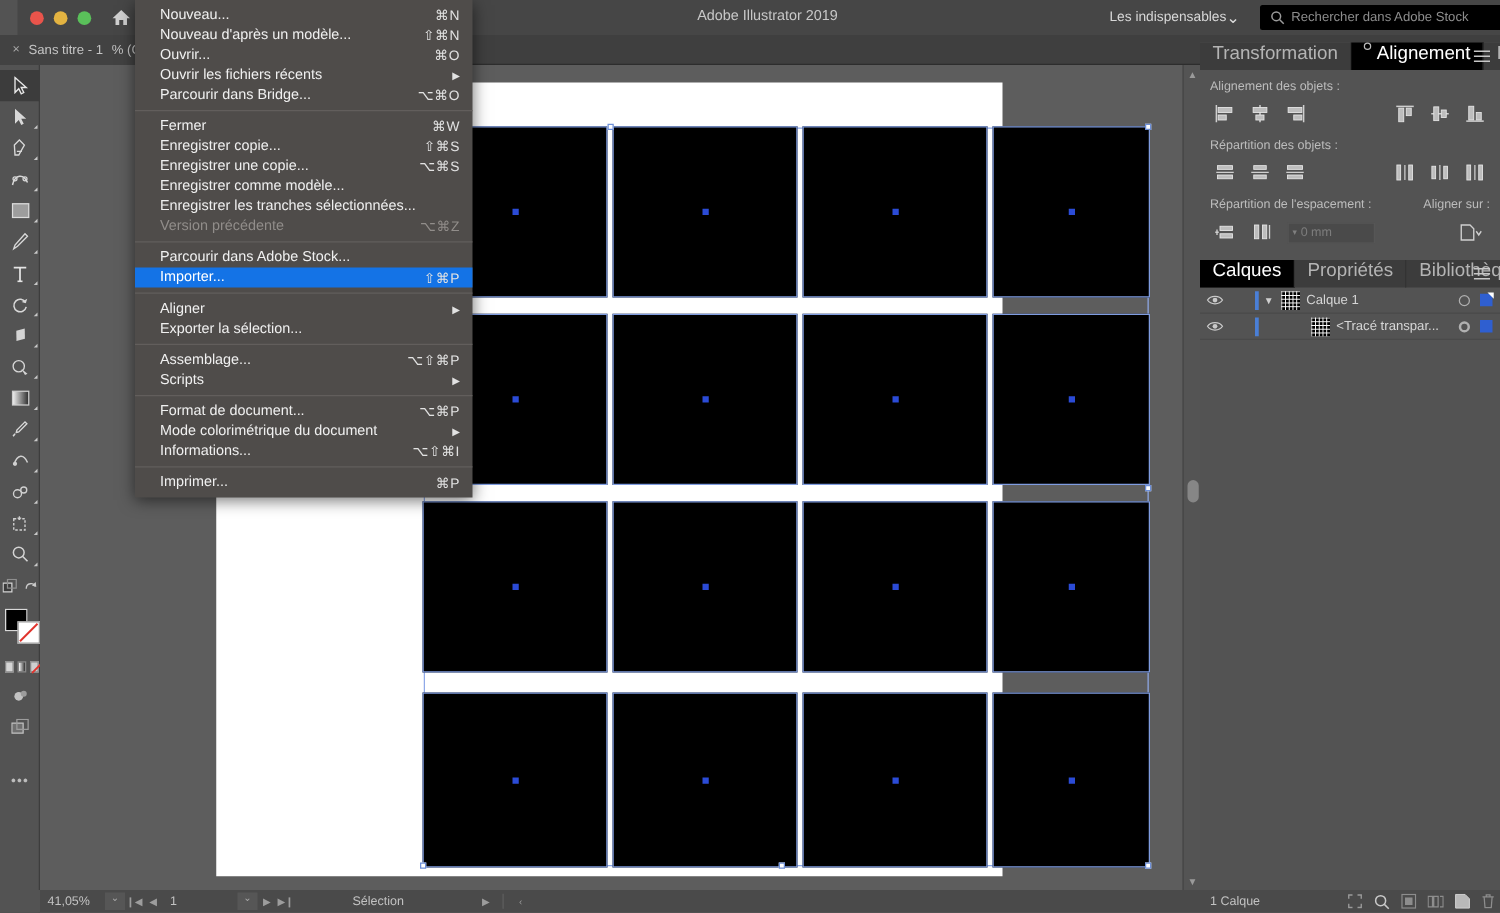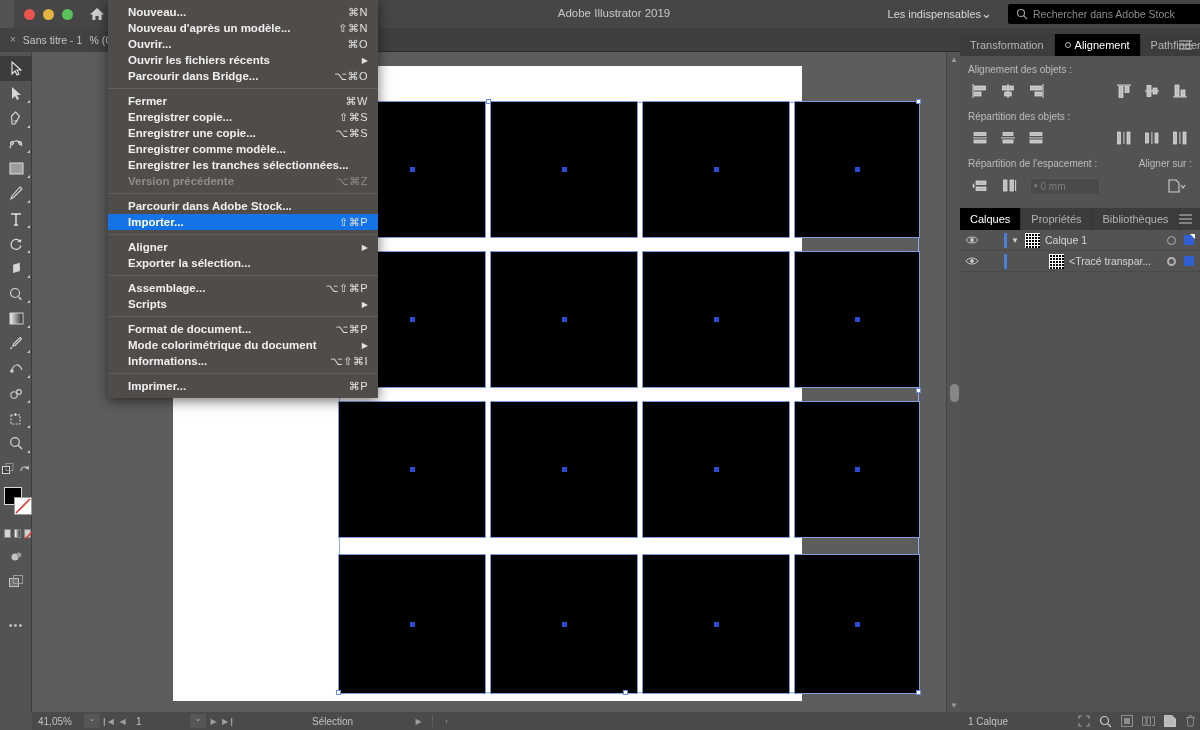--- a/index.html
+++ b/index.html
@@ -144,22 +144,22 @@
   
   .rightpanel {
     position: absolute; top: 34px; right: 0; width: 240px; bottom: 18px;
     background: #535353;
   }
   .ptabs {
     display: flex; align-items: stretch; height: 22px;
     background: #3c3c3c; position: relative;
   }
   .ptab {
-    display: flex; align-items: center; gap: 4px;
-    padding: 0 10px; font-size: 11px; color: #b4b4b4;
+    display: flex; align-items: flex-start; gap: 4px;
+    padding: 0 10px; font-size: 15px; color: #b4b4b4;
     border-right: 1px solid #333;
   }
   .ptab.active { background: #000000; color: #ffffff; font-weight: normal; }
   .ptab .dotmark { width: 6px; height: 6px; border: 1px solid #bbb; border-radius: 50%; }
   .phamburger {
     position: absolute; right: 4px; top: 0; height: 22px; width: 22px;
     display: flex; align-items: center; justify-content: center;
   }
   .sec-label {
     font-size: 10px; color: #bcbcbc; padding: 8px 0 4px 8px;
@@ -214,42 +214,42 @@
   .statusbar {
     position: absolute; bottom: 0; left: 0; width: 1200px; height: 18px;
     background: #4a4a4a; display: flex; align-items: center;
     font-size: 10px; color: #c2c2c2;
   }
   .sb-left-gap { width: 32px; height: 18px; background: #535353; }
   .zoomfield { width: 52px; padding-left: 6px; }
   .caret { width: 16px; text-align: center; font-size: 8px; color: #aaa; }
   .navbtn { width: 15px; text-align: center; font-size: 8px; color: #9d9d9d; }
   .pagefield { width: 60px; padding-left: 6px; }
-  .sb-tool { margin-left: 76px; }
+  .sb-tool { margin-left: 46px; }
   .sb-sep { width: 1px; height: 12px; background: #5e5e5e; margin: 0 6px; }
   .sb-right { position: absolute; right: 0; width: 240px; display: flex; align-items: center; height: 18px; }
   .sb-right .lbl { padding-left: 8px; font-size: 10px; color: #c2c2c2; }
   .sb-icons { position: absolute; right: 4px; display: flex; gap: 9px; align-items: center; }
 
   
   .menu {
     position: absolute; left: 108px; top: 0; width: 270px;
     background: #4f4c4a;
     box-shadow: 0 3px 12px rgba(0,0,0,0.55);
     padding: 4px 0 4px;
     z-index: 50;
   }
   .mi {
     display: flex; align-items: center; height: 16px;
     padding: 0 10px 0 20px; font-size: 11.5px; color: #f0f0f0;
     white-space: nowrap;
   }
   .mi.disabled { color: #918d8a; }
   .mi.highlight { background: #1473e6; color: #ffffff; }
-  .mi .lbl { flex: 1; font-weight: bold; }
+  .mi .lbl { flex: 1; }
   .mi .sc { font-size: 11px; color: #e2e2e2; letter-spacing: 0.5px; }
   .mi.disabled .sc { color: #918d8a; }
   .mi .arrow-r { font-size: 8px; color: #e2e2e2; }
   .msep { height: 1px; background: #625e5c; margin: 4px 0; }
 </style>
 </head>
 <body>
 
 <div class="app">
 

